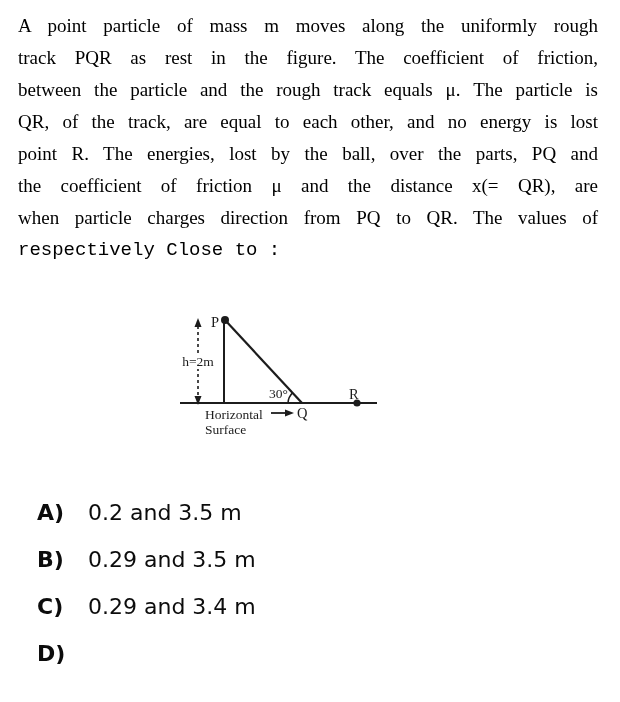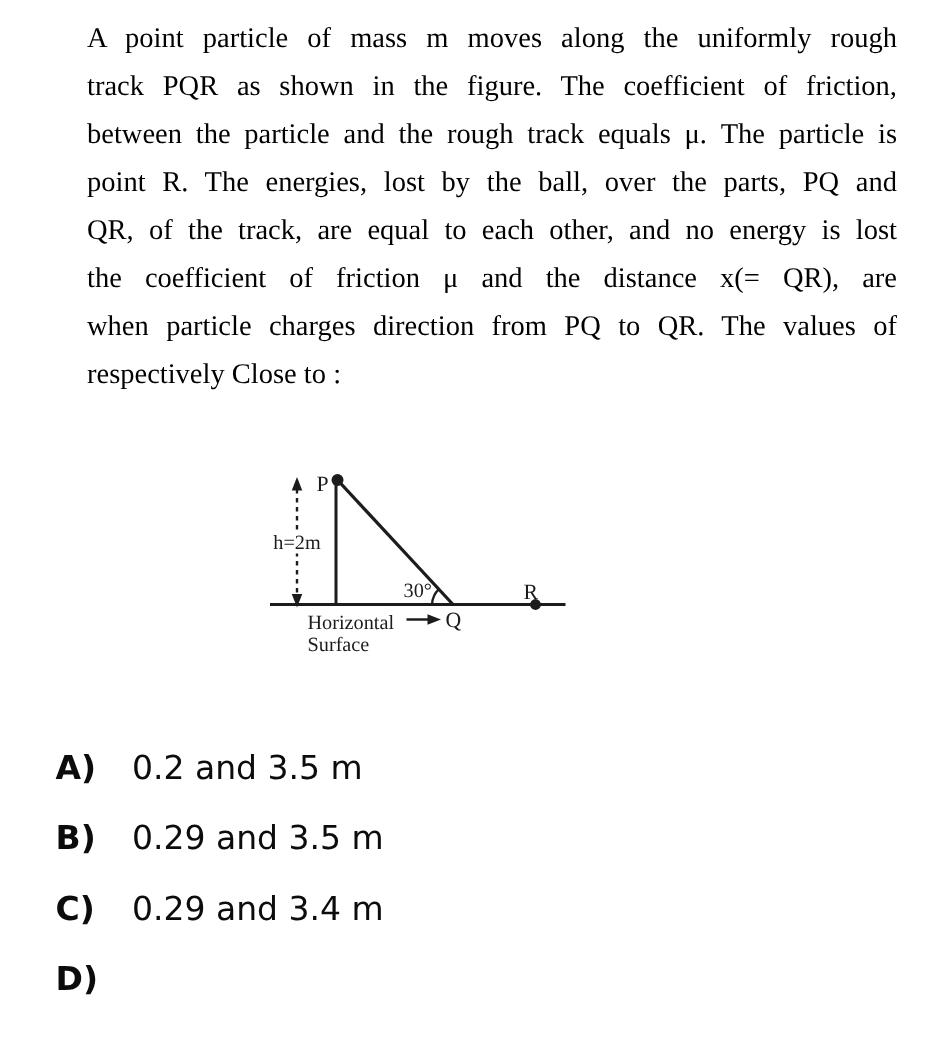--- a/index.html
+++ b/index.html
@@ -22,24 +22,24 @@
     width: 580px;
     color: #000000;
     font-size: 19px;
     line-height: 32px;
   }
   .qline {
     text-align: justify;
     text-align-last: justify;
     -moz-text-align-last: justify;
     white-space: normal;
-    margin-left: 40px;
   }
   .qline.last {
     text-align-last: left;
+    font-family: Liberation Mono, monospace;
     -moz-text-align-last: left;
   }
   
   .figure {
     position: absolute;
     left: 140px; top: 305px;
     width: 320px; height: 140px;
   }
   .figure svg { display: block; }
   .fig-text {
@@ -68,24 +68,24 @@
   }
   .option .text { flex: 1; }
 </style>
 </head>
 <body>
 
 <div class="page">
 
   <div class="question">
     <div class="qline">A point particle of mass m moves along the uniformly rough</div>
-    <div class="qline">track PQR as shown in the figure. The coefficient of friction,</div>
+    <div class="qline">track PQR as rest in the figure. The coefficient of friction,</div>
     <div class="qline">between the particle and the rough track equals μ. The particle is</div>
+    <div class="qline">QR, of the track, are equal to each other, and no energy is lost</div>
     <div class="qline">point R. The energies, lost by the ball, over the parts, PQ and</div>
-    <div class="qline">QR, of the track, are equal to each other, and no energy is lost</div>
     <div class="qline">the coefficient of friction μ and the distance x(= QR), are</div>
     <div class="qline">when particle charges direction from PQ to QR. The values of</div>
     <div class="qline last">respectively Close to :</div>
   </div>
 
   <div class="figure">
     <svg width="320" height="140" viewBox="0 0 320 140" xmlns="http://www.w3.org/2000/svg">
 
       <line x1="40" y1="98" x2="237" y2="98" stroke="#1c1c1c" stroke-width="2"></line>
 

